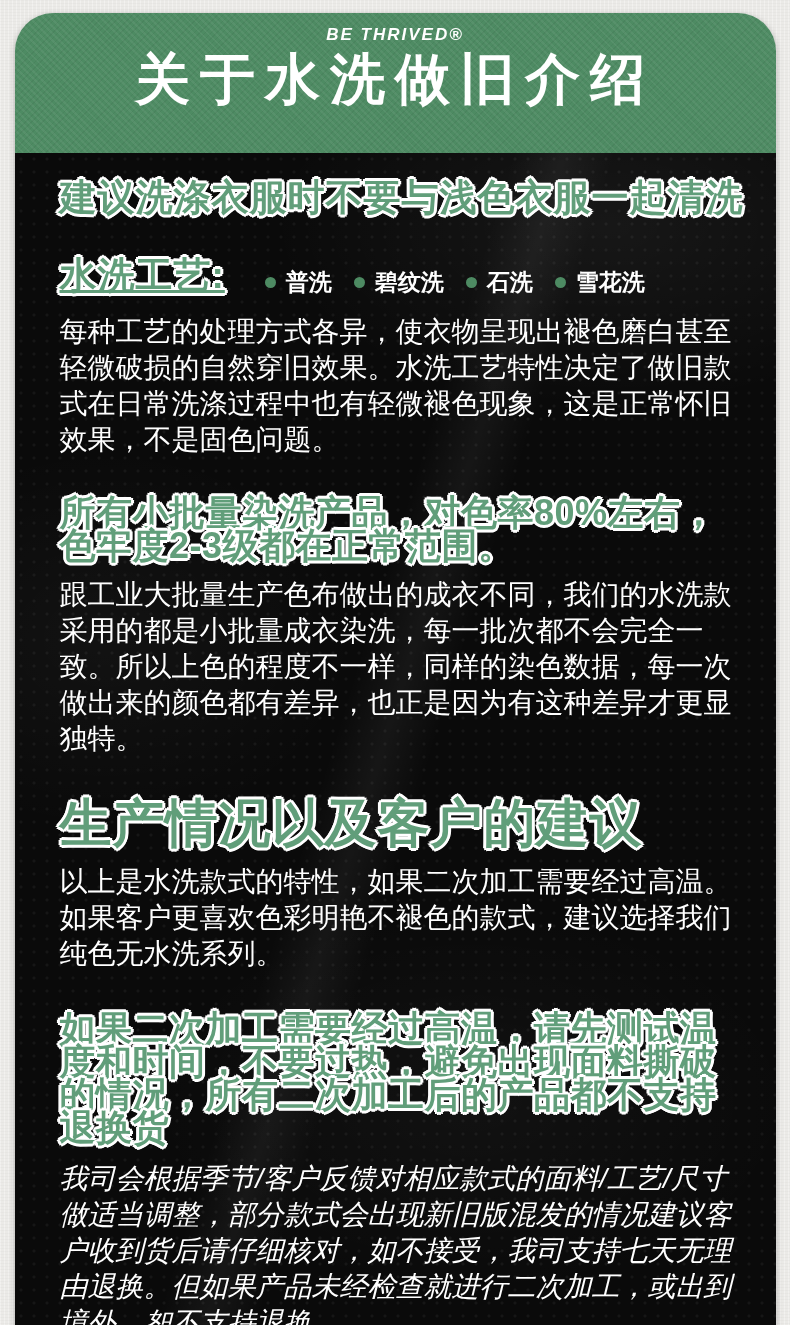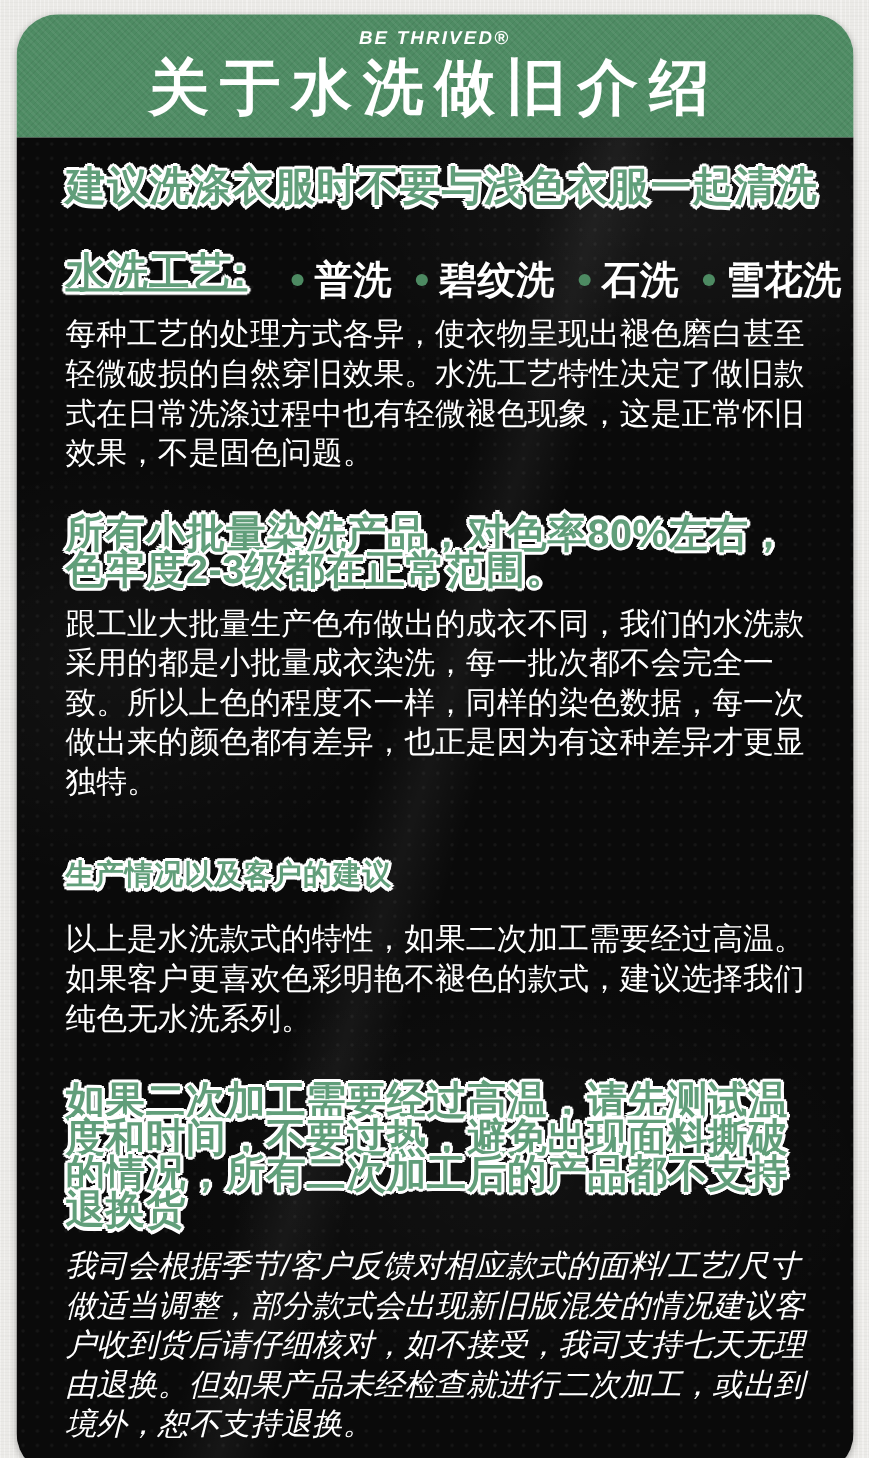--- a/index.html
+++ b/index.html
@@ -19,21 +19,21 @@
 
   .card {
     width: 761px;
     margin: 13px auto 0 auto;
     border-radius: 38px;
     overflow: hidden;
     box-shadow: 0 2px 6px rgba(0,0,0,0.25);
   }
 
   .card-header {
-    height: 112px;
+    height: 140px;
     background-color: #4e8b63;
     background-image:
       repeating-linear-gradient(45deg, rgba(255,255,255,0.05) 0 2px, transparent 2px 5px),
       repeating-linear-gradient(-45deg, rgba(0,0,0,0.05) 0 1px, transparent 1px 4px);
     text-align: center;
   }
   .brand {
     padding-top: 11px;
     color: #ffffff;
     font-weight: bold;
@@ -97,21 +97,21 @@
     display: flex;
     align-items: center;
     margin-left: 40px;
   }
   .process-item {
     display: flex;
     align-items: center;
     margin-right: 22px;
     color: #ffffff;
     font-weight: bold;
-    font-size: 35px;
+    font-size: 23px;
     white-space: nowrap;
     margin-top: 12px;
   }
   .process-item:last-child { margin-right: 0; }
   .dot {
     width: 11px;
     height: 11px;
     border-radius: 50%;
     background: #4d8a62;
     margin-right: 10px;
@@ -125,21 +125,21 @@
     line-height: 36px;
   }
   .note {
     margin: 0;
     font-size: 36px;
     line-height: 33px;
     letter-spacing: 0.5px;
   }
   .section-title {
     margin: 41px 0 0 0;
-    font-size: 26px;
+    font-size: 52px;
     line-height: 50px;
     letter-spacing: 1px;
   }
 
   .mt-para1 { margin-top: 12px; }
   .mt-note1 { margin-top: 38px; }
   .mt-para2 { margin-top: 15px; }
   .mt-para3 { margin-top: 16px; }
   .mt-note2 { margin-top: 40px; }
   .mt-para4 { margin-top: 17px; font-style: italic; }

